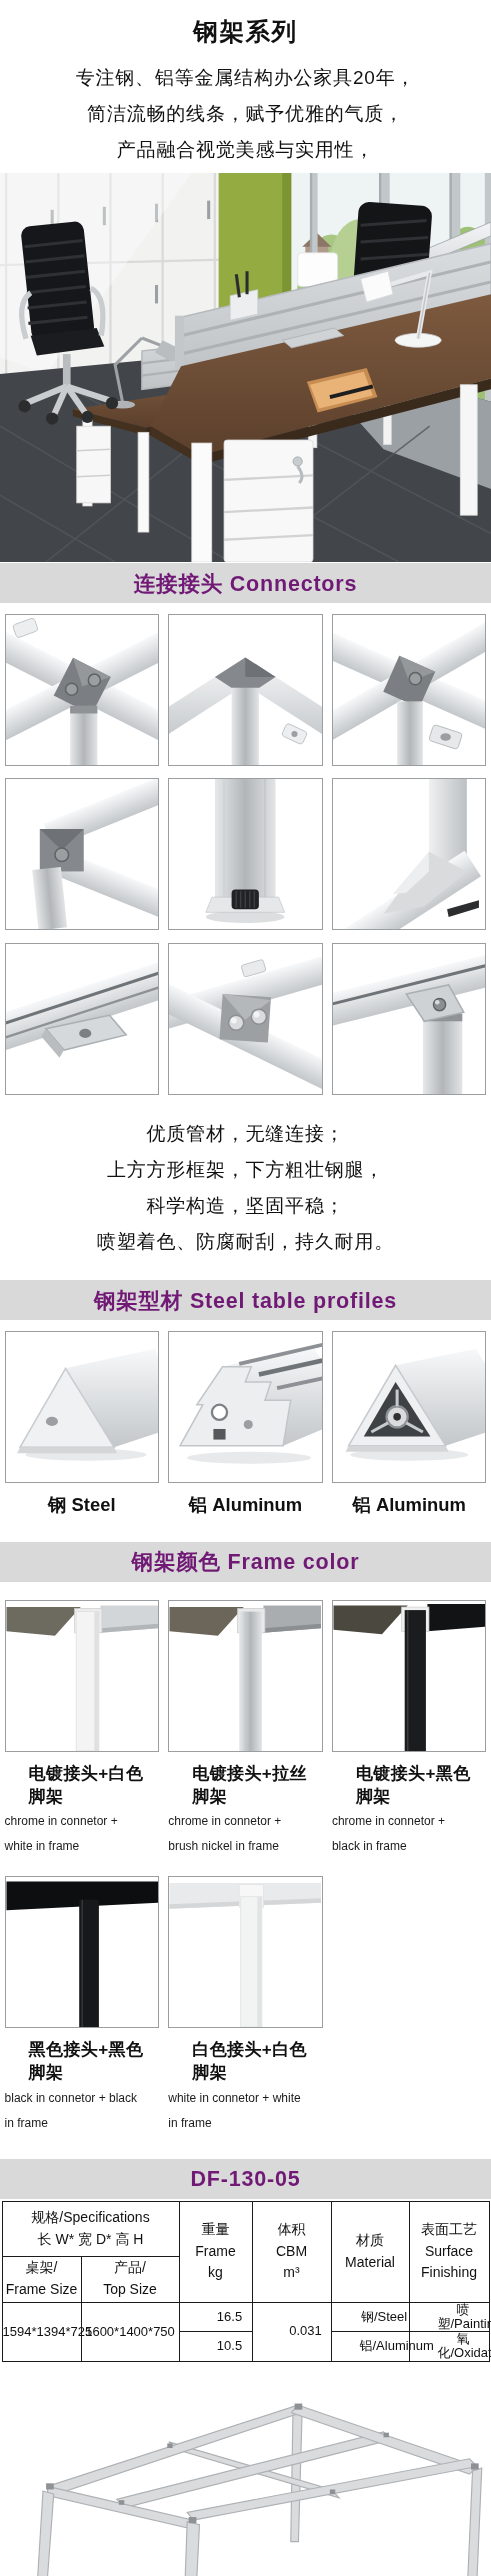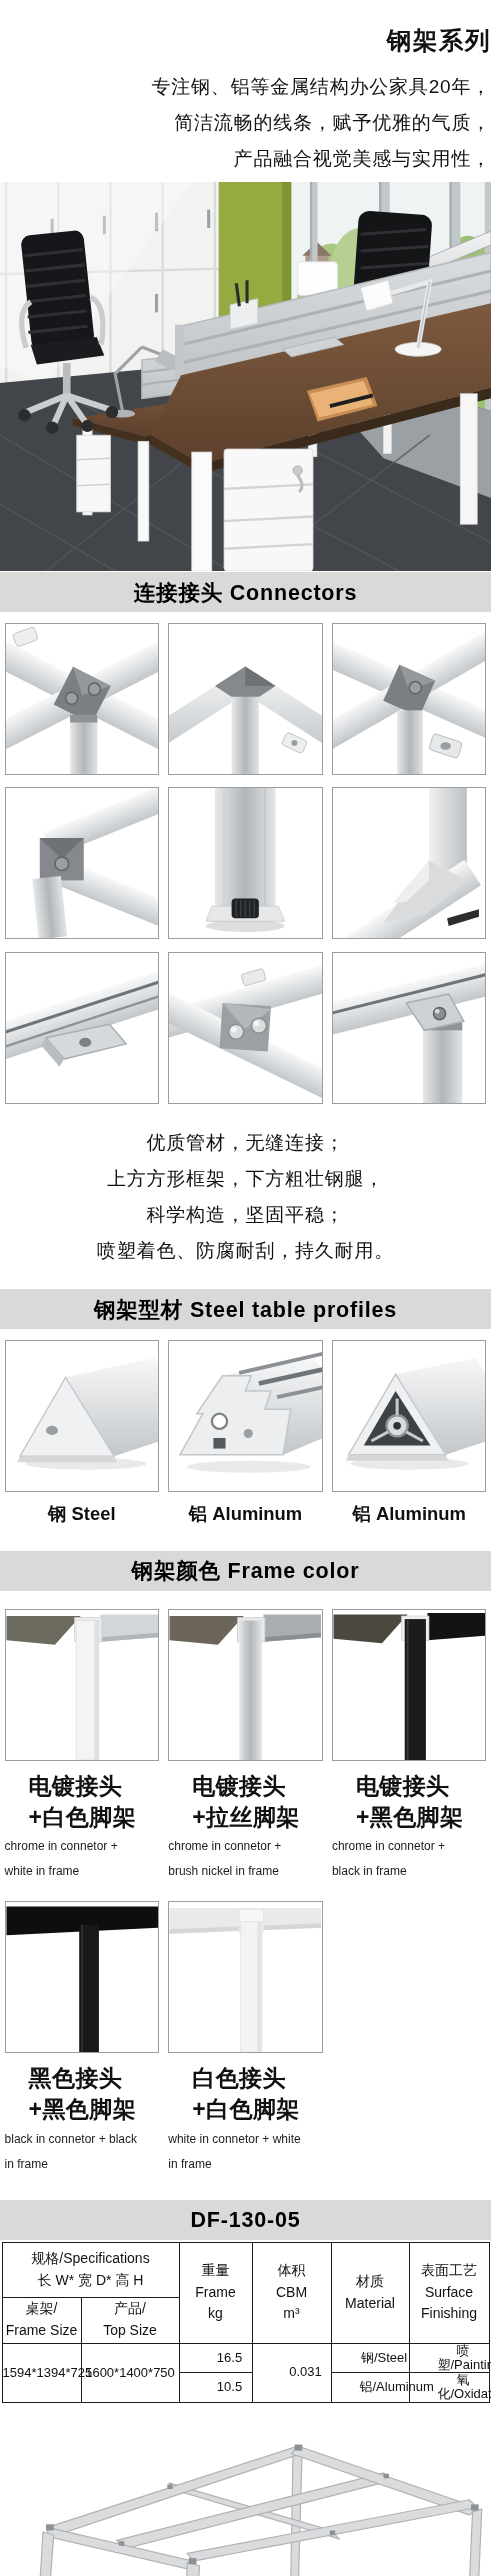--- a/index.html
+++ b/index.html
@@ -1,40 +1,40 @@
 <!DOCTYPE html>
 <html style="font-size:12.3px"><head>
 <meta charset="utf-8">
 <style>
   html,body{margin:0;padding:0;background:#ffffff;}
   .page{width:491px;margin:0 auto;background:#ffffff;color:#111;
         font-family:"Liberation Sans","DejaVu Sans",sans-serif;overflow:hidden;}
   
-  .intro{text-align:right;padding-top:18px;}
+  .intro{text-align:center;padding-top:9px;}
   .intro h1{font-size:24.6px;font-weight:600;margin:6.1px 0 12.3px;letter-spacing:1.5px;}
   .intro p{font-size:19px;line-height:36px;margin:0;letter-spacing:0.8px;}
   
   .hero{display:block;width:491px;height:389px;margin-top:4.6px;}
   
   .banner{height:40px;margin-top:1.5px;background:#d9d9d9;display:flex;align-items:center;
-          justify-content:center;font-size:21.5px;font-weight:600;color:#000000;letter-spacing:0.8px;}
+          justify-content:center;font-size:21.5px;font-weight:600;color:#701a75;letter-spacing:0.8px;}
   
   .grid{display:grid;grid-template-columns:repeat(3,1fr);gap:12.3px 9.2px;padding:10.7px 4.6px 0;}
   .cell{height:152px;border:1.5px solid #9b9ea1;background:#fff;box-sizing:border-box;overflow:hidden;}
   .cell svg{display:block;width:100%;height:100%;}
   
   .features{text-align:center;padding:21.5px 0 18.4px;}
   .features p{font-size:19px;line-height:36px;margin:0;letter-spacing:0.8px;}
   
   .profile-labels{display:grid;grid-template-columns:repeat(3,1fr);gap:9.2px;padding:9.2px 4.6px 23px;}
   .profile-labels div{text-align:center;font-size:18.4px;font-weight:600;}
   
   .colors-grid{display:grid;grid-template-columns:repeat(3,1fr);gap:0 9.2px;padding:18.4px 4.6px 4.6px;}
   .color-item{margin-bottom:17px;}
-  .cap-zh{font-size:23px;font-weight:700;margin:10px 0 1.5px;letter-spacing:0.4px;padding-left:24px;}
+  .cap-zh{font-size:17px;font-weight:700;margin:10px 0 1.5px;letter-spacing:0.4px;padding-left:24px;}
   .cap-en{font-size:12px;line-height:25px;color:#1b1b1b;}
   
   table.spec{width:488px;margin:1.5px auto 0;border-collapse:collapse;table-layout:fixed;}
   table.spec td{border:1.5px solid #1b1b1b;text-align:center;vertical-align:middle;padding:0;
                 font-size:14px;line-height:1.55;}
   table.spec .hd{font-weight:500;}
   table.spec .val{font-size:13px;}
   table.spec .half{height:18.4px;font-size:13px;line-height:1.1;padding-left:28px;}
   table.spec tr.r1 td{height:54px;}
   table.spec tr.r2 td{height:45px;}

